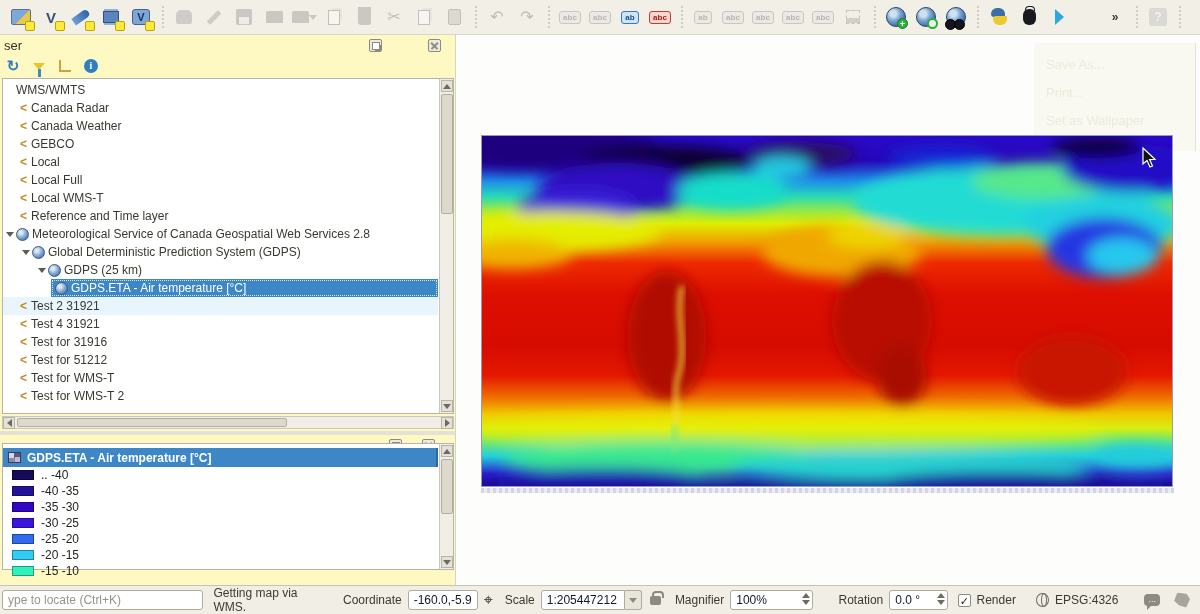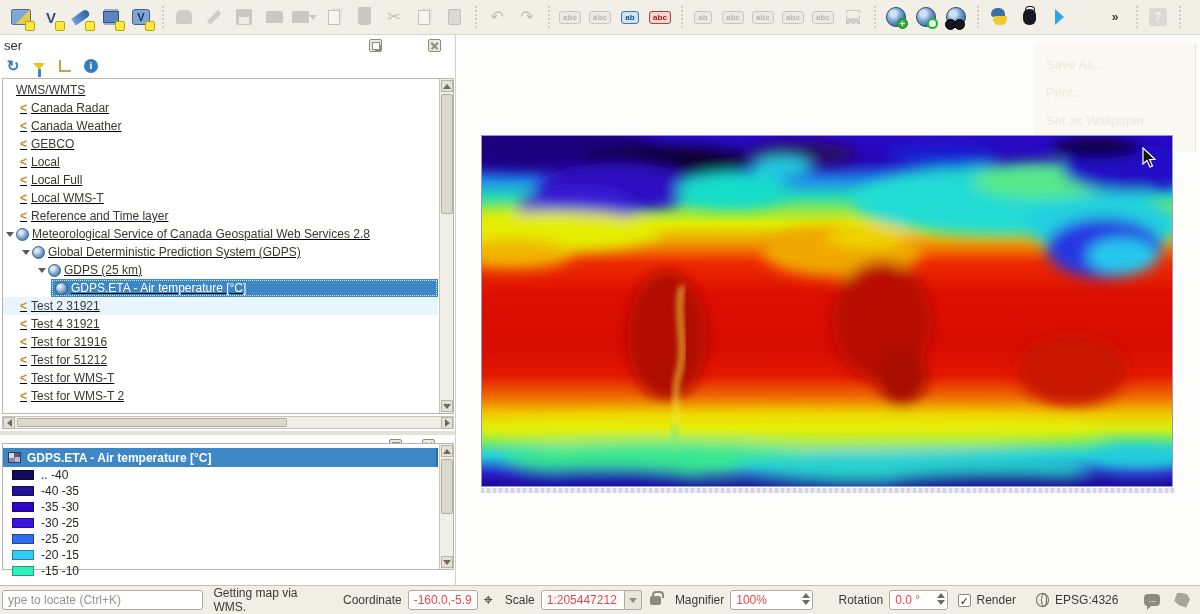--- a/index.html
+++ b/index.html
@@ -65,21 +65,21 @@
   .bug:before { content:""; position:absolute; top:-3px; left:2px; width:8px; height:4px;
     border:1.5px solid #17191f; border-bottom:none; border-radius:4px 4px 0 0; }
   .chev { width:0; height:0; border-left:9px solid #2ba8e0; border-top:8px solid transparent;
     border-bottom:8px solid transparent; }
   .chev:after{ content:""; }
   .qbox { width:18px; height:18px; background:#b9b6ac; border-radius:3px; color:#f4f2ea;
     font-size:12px; font-weight:bold; text-align:center; line-height:18px; }
   .ovf { font-size:12px; color:#3c3a34; font-weight:bold; }
 
   
-  #leftcol { left:0; top:35px; width:487px; height:550px; background:#ffffff; }
+  #leftcol { left:0; top:35px; width:487px; height:550px; background:#fef9c3; }
   .phead { height:20px; display:flex; align-items:center; padding:0 4px; }
   .ptitle { font-size:13px; color:#32302a; }
   .pbtns { margin-left:auto; display:flex; gap:4px; align-items:center; }
   .wbtn { width:13px; height:13px; border:1px solid #8d8a80; border-radius:2px; background:#eceade;
     position:relative; }
   .wbtn.float:after { content:""; position:absolute; left:2px; top:2px; width:6px; height:6px;
     border:1px solid #8d8a80; background:#fff; box-shadow:2px 2px 0 -1px #8d8a80; }
   .wbtn.close:before,.wbtn.close:after { content:""; position:absolute; left:1px; top:5px;
     width:9px; height:1.5px; background:#8d8a80; }
   .wbtn.close:before{ transform:rotate(45deg);} .wbtn.close:after{ transform:rotate(-45deg);}
@@ -152,21 +152,21 @@
     background:repeating-linear-gradient(90deg,#d2d2e8 0 3px,#ececf4 3px 6px); }
   #ghostmenu { left:578px; top:8px; width:162px; background:rgba(247,246,238,.75);
     border-right:1px solid #e6e3d6; padding:14px 0 10px 12px; }
   .ghostitem { height:28px; font-size:13px; color:#eceadb; }
   #cursor { left:686px; top:112px; }
 
   
   #statusbar { left:0; top:585px; width:1200px; height:29px; background:#f0eee5;
     border-top:1px solid #c5c2b7; display:flex; align-items:center; font-size:12px; color:#3c3a34; }
   .sb-input { height:20px; background:#fff; border:1px solid #aeaba0; border-radius:3px;
-    font-size:12px; color:#ef4444; padding:0 5px; display:flex; align-items:center; }
+    font-size:12px; color:#0f172a; padding:0 5px; display:flex; align-items:center; }
   #locator { width:216px; margin-left:2px; color:#979488; }
   .sb-label { margin:0 6px; }
   .spin { position:relative; padding-right:14px; }
   .spinarrows { position:absolute; right:2px; top:2px; display:flex; flex-direction:column; gap:2px; }
   .combo-btn { width:17px; height:20px; background:#e8e5da; border:1px solid #aeaba0;
     border-left:none; border-radius:0 3px 3px 0; display:flex; align-items:center; justify-content:center; }
   .lock { width:12px; height:9px; background:#8d8a80; border-radius:2px; position:relative; margin:0 8px; }
   .lock:before { content:""; position:absolute; left:2px; top:-5px; width:8px; height:5px;
     border:2px solid #8d8a80; border-bottom:none; border-radius:4px 4px 0 0; }
   .cbx { width:13px; height:13px; background:#fff; border:1px solid #8d8a80; border-radius:2px;
@@ -333,21 +333,21 @@
           <span class="funnel"></span>
         </span>
       <span class="pti">
           <span class="treearr"></span>
         </span>
       <span class="pti">
           <span class="infoc">i</span>
         </span>
     </div>
     <div class="treebox" style="top:43px; width:452px; height:336px;">
-      <div style="position:absolute; left:0; top:2px; right:15px; overflow:hidden;text-decoration:underline;">
+      <div style="position:absolute; left:0; top:2px; right:15px; overflow:hidden;">
         <div class="trow">
             <span class="exp"></span>
             <span class="tlabel">WMS/WMTS</span>
           </div>
         <div class="trow">
             <span class="exp"></span>
             <span class="wmsico">&lt;</span>
             <span class="tlabel">Canada Radar</span>
           </div>
         <div class="trow">

